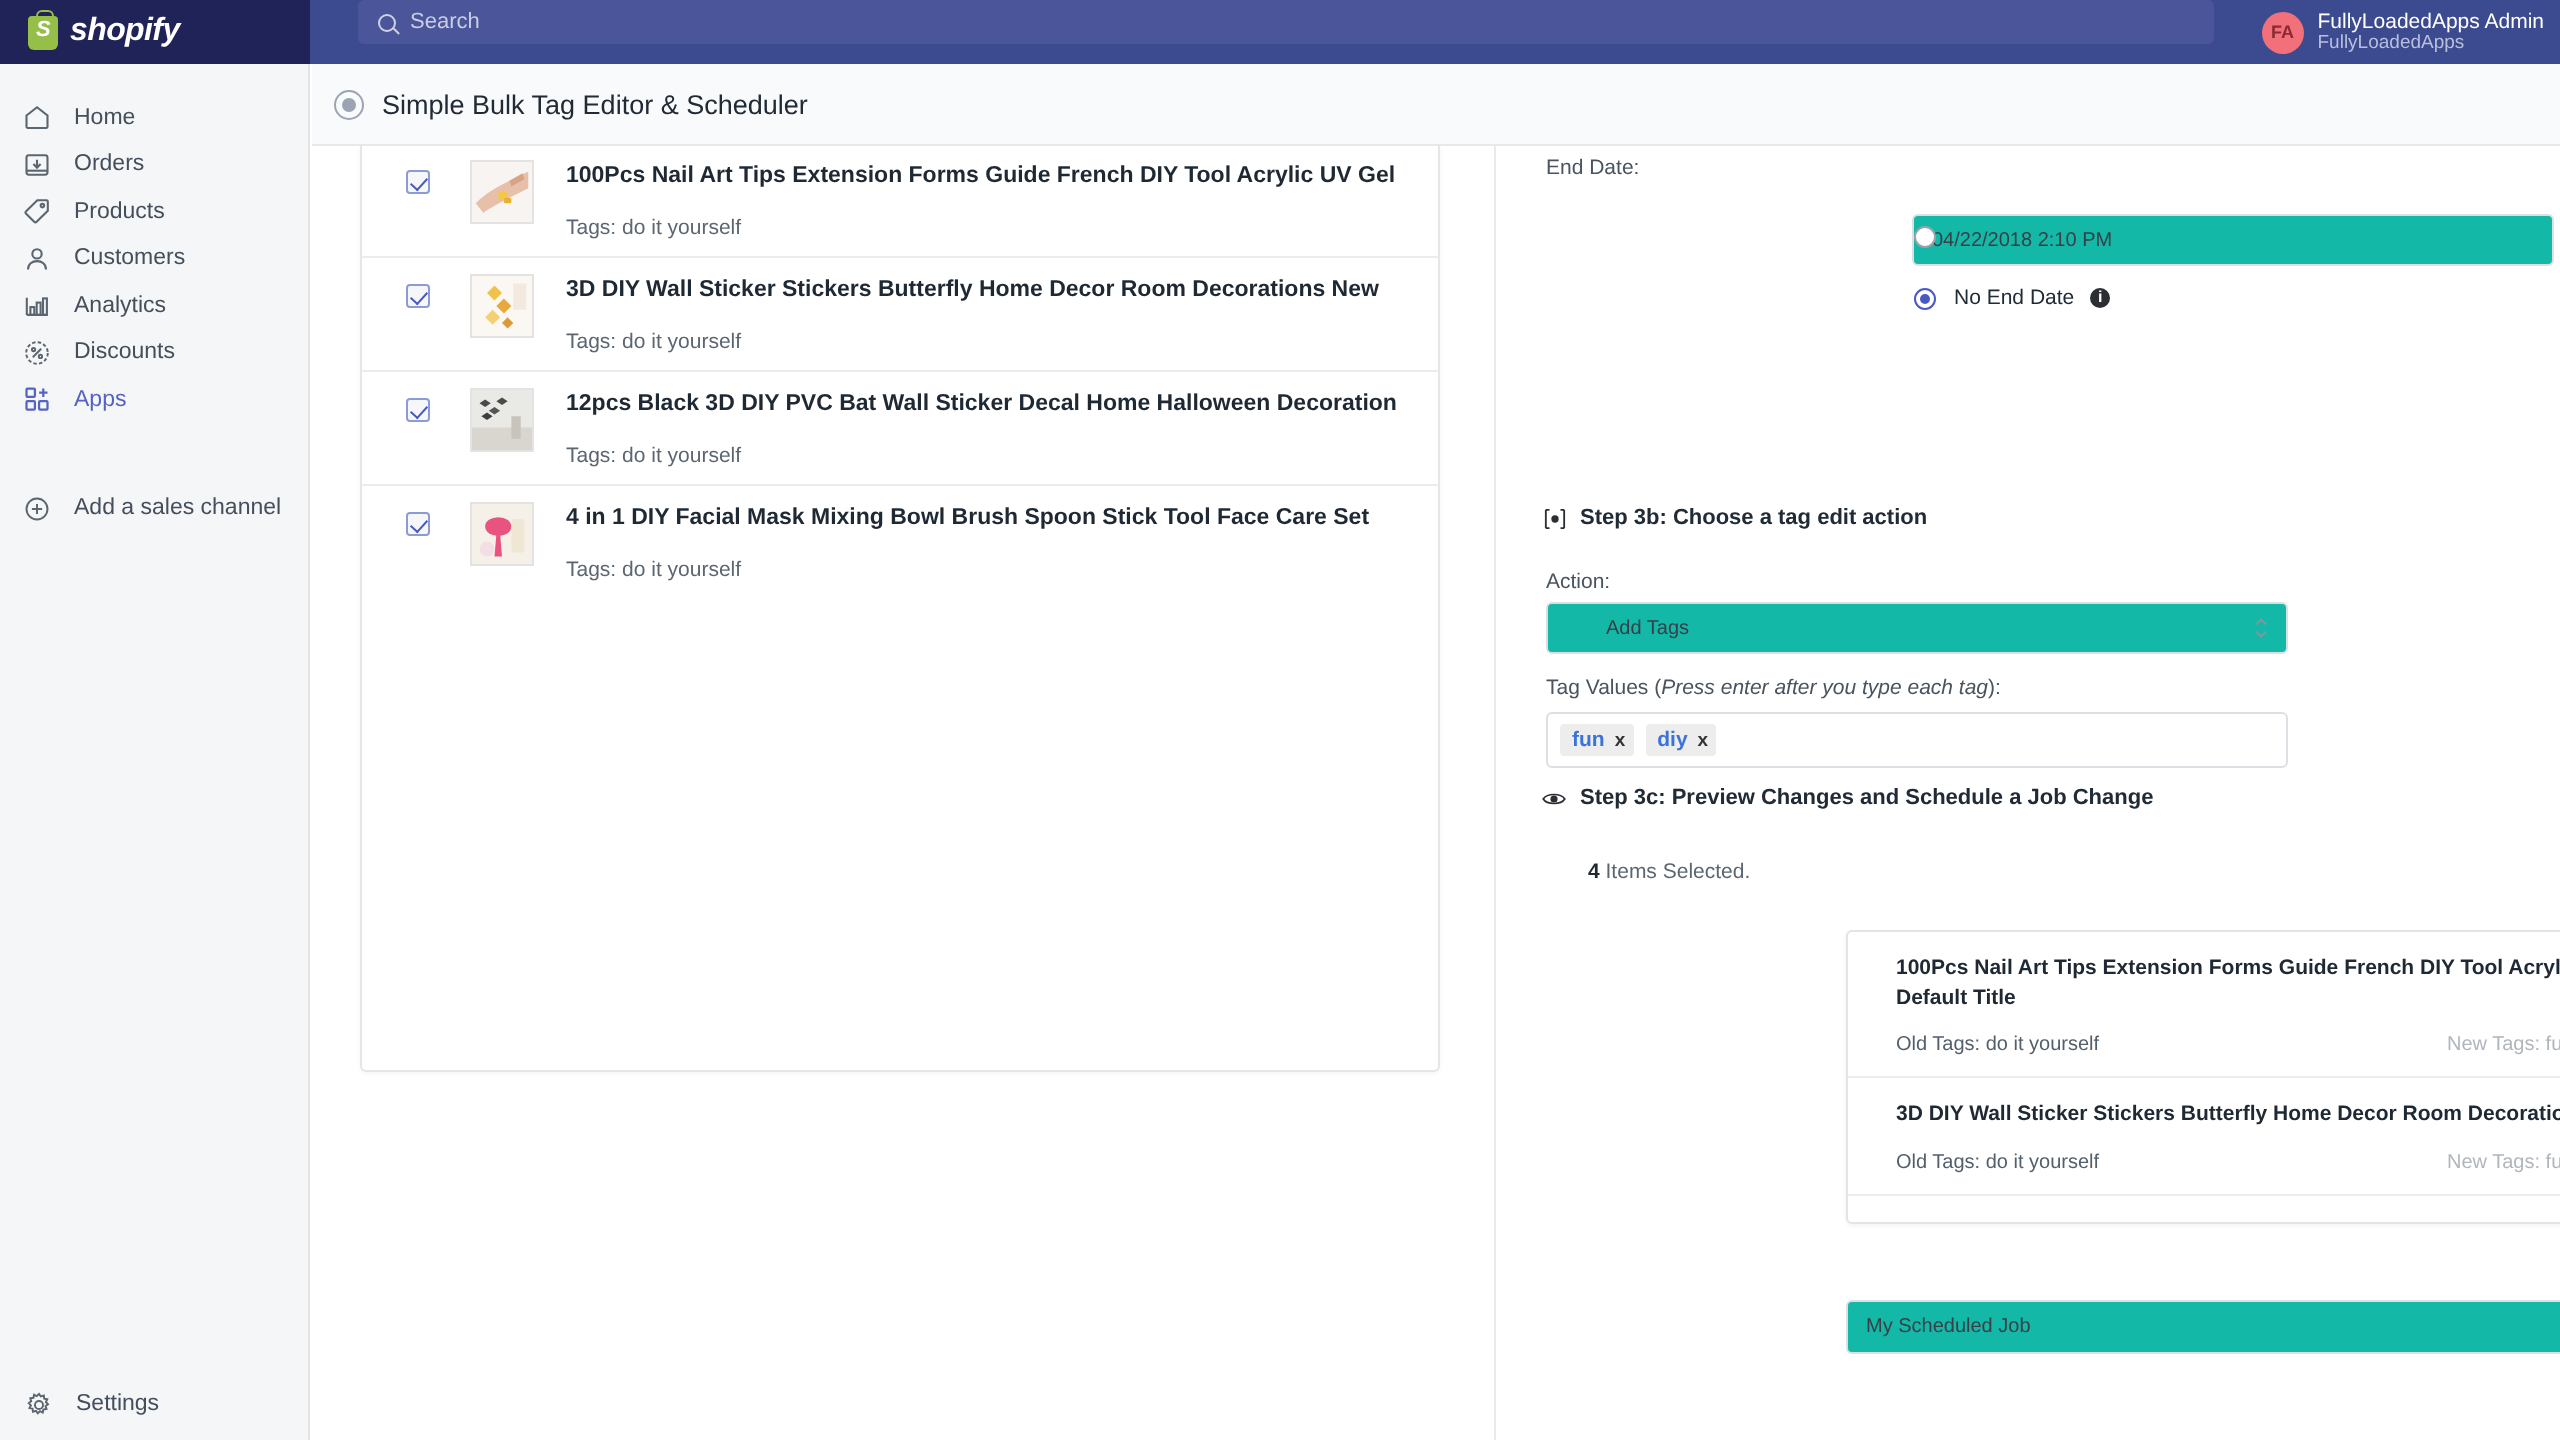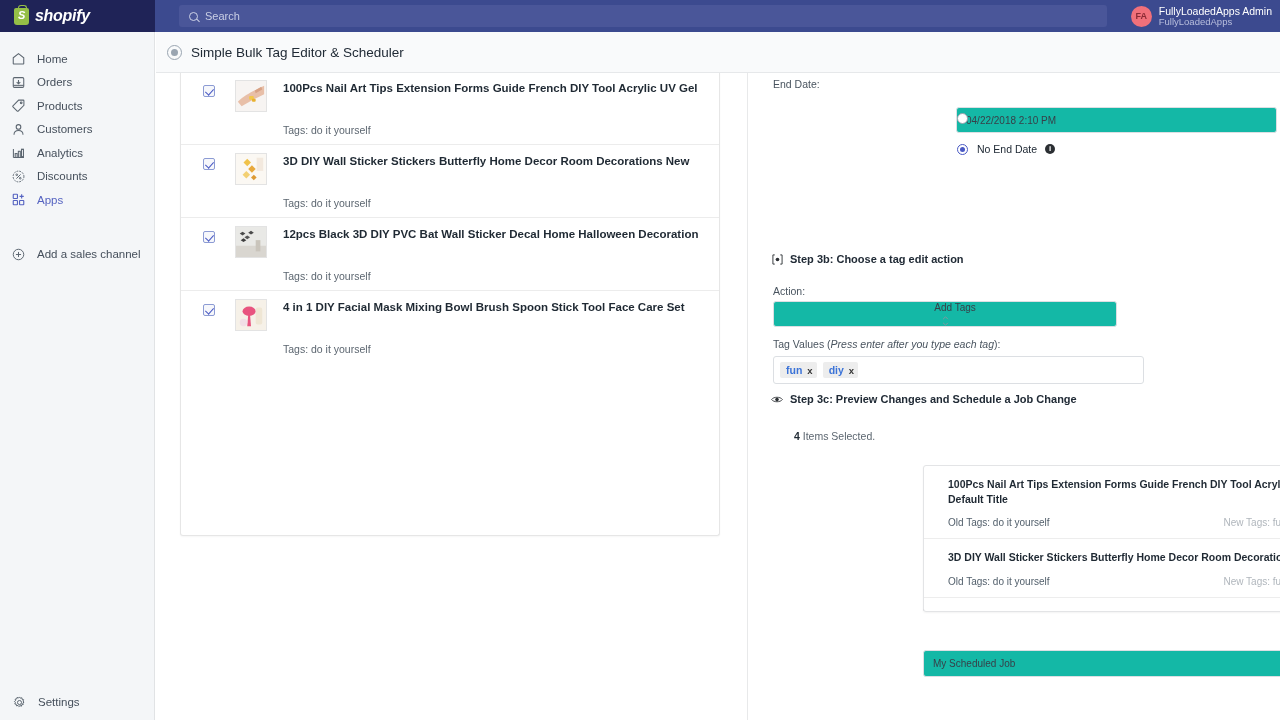--- a/index.html
+++ b/index.html
@@ -10,21 +10,21 @@
     background: #ffffff;
     font-family: "Liberation Sans", sans-serif;
     -webkit-font-smoothing: antialiased;
   }
 
   
   #topbar {
     position: absolute; top: 0; left: 0;
     width: 1280px; height: 32px;
     background: #3c4a8f;
-    display: flex; align-items: center;
+    display: flex; 
     z-index: 30;
   }
   #brand {
     width: 155px; height: 32px;
     background: #1f2357;
     display: flex; align-items: center;
     padding-left: 14px;
     flex: 0 0 auto;
   }
   #brand .logo-bag {
@@ -200,21 +200,21 @@
     border: 1px solid #e3e3e3;
     background: #fbfbfb;
     margin-right: 16px;
     flex: 0 0 auto;
     overflow: hidden;
     position: relative;
   }
   .pthumb svg { display:block; width:100%; height:100%; }
   .pinfo { padding-top: 1px; }
   .ptitle { font-size: 11.5px; font-weight: bold; color: #1f2933; line-height: 1.3; }
-  .ptags { font-size: 10.5px; color: #5c6670; margin-top: 28px; }
+  .ptags { font-size: 10.5px; color: #5c6670; margin-top: 12px; }
 
   
   #rightcol {
     position: absolute; left: 616px; top: 0;
     width: 500px; height: 647px;
   }
   .flabel { font-size: 10.5px; color: #49545f; }
   .steptitle {
     display: flex; align-items: center;
     font-size: 11px; font-weight: bold; color: #212b36;
@@ -504,21 +504,21 @@
         <svg width="11" height="11" viewBox="0 0 12 12" fill="none" stroke="#2b2f33" stroke-width="1">
           <path d="M1 1 H3 M1 1 V11 M1 11 H3 M11 1 H9 M11 1 V11 M11 11 H9"></path>
           <circle cx="6" cy="6" r="2" fill="#2b2f33" stroke="none"></circle>
         </svg>
       </span>
       <span>Step 3b: Choose a tag edit action</span>
     </div>
 
     <div style="position:absolute;left:1px;top:212px;" class="flabel">Action:</div>
 
-    <div style="position:absolute;left:1px;top:228px;width:344px;justify-content:space-between;flex-direction:column;" class="txtinput">
+    <div style="position:absolute;left:1px;top:228px;width:371px;justify-content:space-between;" class="txtinput">
       <span style="padding-left:20px;">Add Tags</span>
       <span style="display:flex;flex-direction:column;align-items:center;gap:2px;">
         <svg width="7" height="4" viewBox="0 0 8 5" fill="none" stroke="#8b949e" stroke-width="1.2">
             <path d="M1 4 L4 1 L7 4"></path>
           </svg>
         <svg width="7" height="4" viewBox="0 0 8 5" fill="none" stroke="#8b949e" stroke-width="1.2">
             <path d="M1 1 L4 4 L7 1"></path>
           </svg>
       </span>
     </div>

